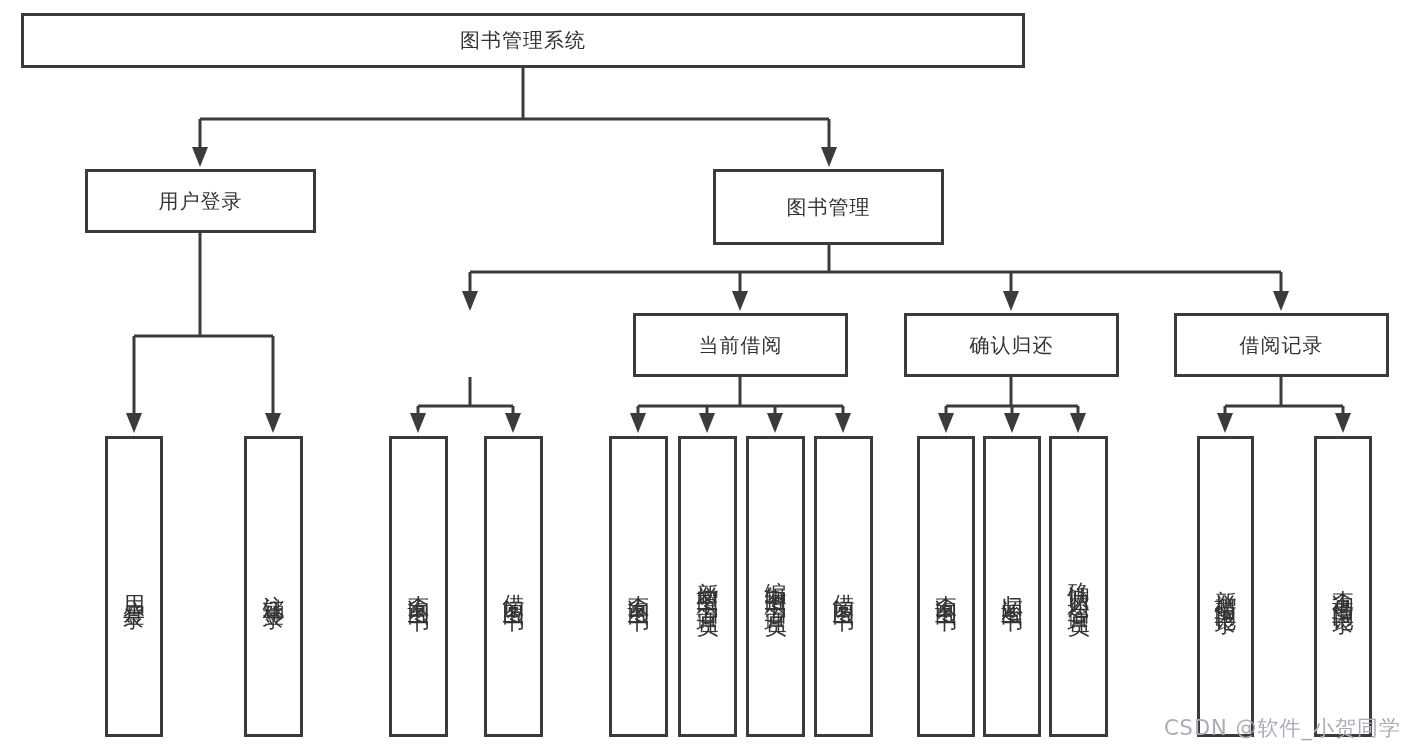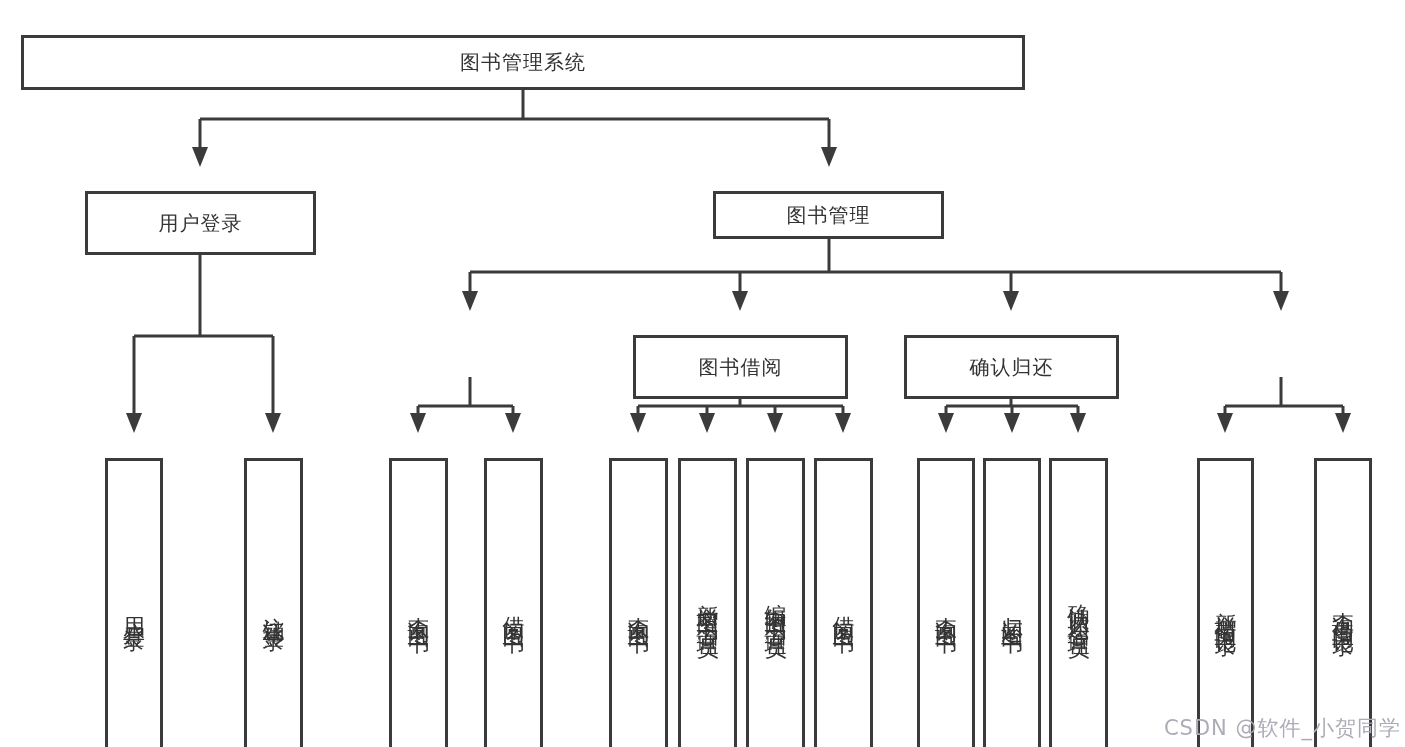--- a/index.html
+++ b/index.html
@@ -8,21 +8,20 @@
     font-family:"DejaVu Sans","Liberation Sans",sans-serif;
     --line:#3b3b3b;--text:#333333;--wm:#abacb6;
   }
   .stage{position:relative;width:1405px;height:747px;background:#ffffff;}
   .edges{position:absolute;left:0;top:0;z-index:1;}
   .node{
     position:absolute;z-index:2;background:#ffffff;
     border:3px solid var(--line);box-sizing:border-box;
     display:flex;align-items:center;justify-content:center;
     color:var(--text);
-    margin-top:22px;
   }
   .node.h{font-size:20px;letter-spacing:1px;}
   .node.root{font-size:20px;letter-spacing:1px;}
   .node.v{
     writing-mode:vertical-rl;text-orientation:mixed;
     font-size:22px;letter-spacing:5px;line-height:1;
   }
   .watermark{
     position:absolute;z-index:3;right:4px;top:714px;
     font-size:21px;color:var(--wm);letter-spacing:1px;white-space:nowrap;
@@ -99,29 +98,32 @@
     </g>
   </svg>
 
   <div class="node root" style="left:21px;top:13px;width:1004px;height:55px;">
     <span>图书管理系统</span>
   </div>
 
   <div class="node h" style="left:85px;top:169px;width:231px;height:64px;">
     <span>用户登录</span>
   </div>
-  <div class="node h" style="left:713px;top:169px;width:231px;height:48px;">
+  <div class="node h" style="left:713px;top:169px;width:231px;height:76px;">
     <span>图书管理</span>
   </div>
 
   <div class="node h" style="left:633px;top:313px;width:215px;height:64px;">
-    <span>图书借阅</span>
+    <span>当前借阅</span>
   </div>
   <div class="node h" style="left:904px;top:313px;width:215px;height:64px;">
     <span>确认归还</span>
+  </div>
+  <div class="node h" style="left:1174px;top:313px;width:215px;height:64px;">
+    <span>借阅记录</span>
   </div>
 
   <div class="node v" style="left:105px;top:436px;width:58px;height:301px;">
     <span>用户登录</span>
   </div>
   <div class="node v" style="left:244px;top:436px;width:59px;height:301px;">
     <span>注销登录</span>
   </div>
   <div class="node v" style="left:389px;top:436px;width:59px;height:301px;">
     <span>查询图书</span>

